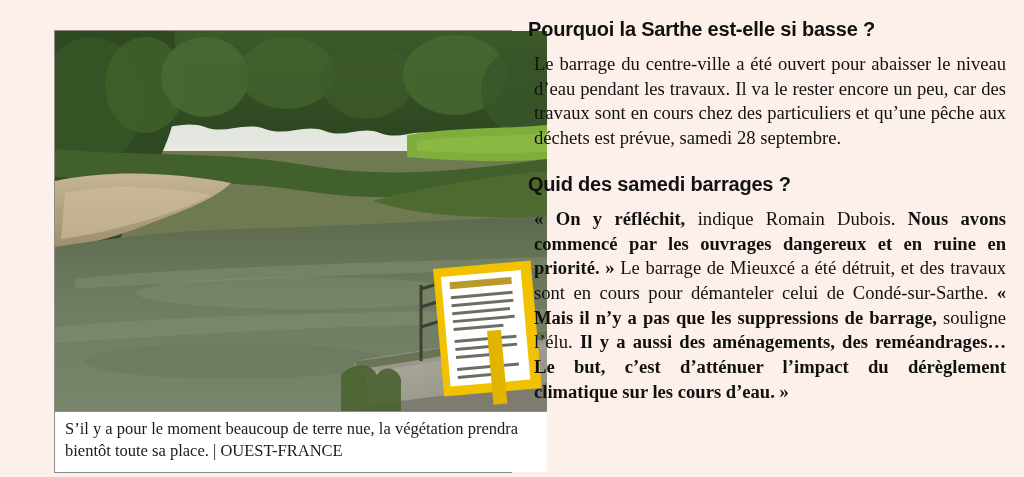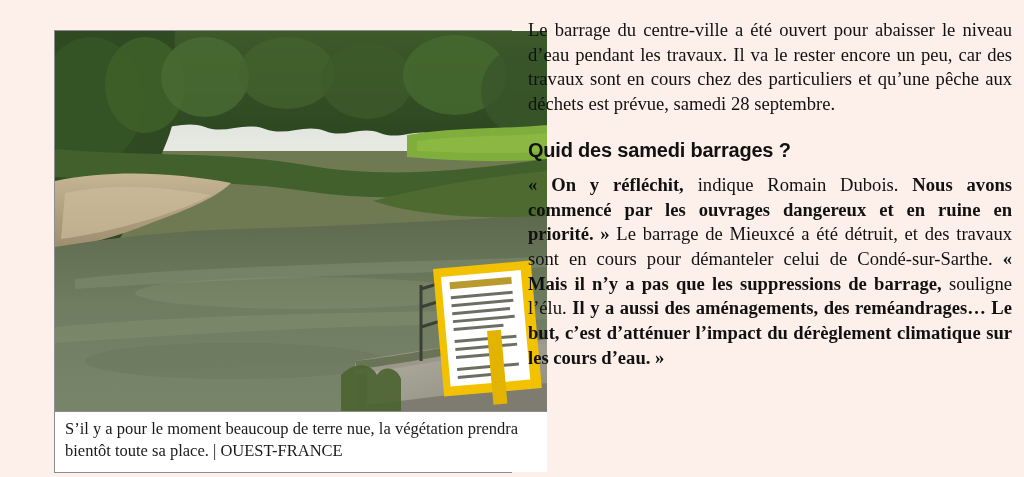--- a/index.html
+++ b/index.html
@@ -75,21 +75,21 @@
   }
   .heading.second {
     margin-top: 22px;
   }
   .para {
     font-family: "Liberation Serif", serif;
     font-size: 18.6px;
     line-height: 1.33;
     color: #111111;
     text-align: justify;
-    margin: 0;
+    margin: 6px;
   }
 </style>
 </head>
 <body>
 
 <div class="page">
 
   <figure class="figure">
     <div class="photo">
       <svg width="492" height="380" viewBox="0 0 492 380" xmlns="http://www.w3.org/2000/svg" role="img">
@@ -190,20 +190,21 @@
         </g>
 
         <path d="M286,344 C300,330 316,332 322,344 C328,334 342,336 346,348 L346,380 L286,380 Z" fill="#4b6330" opacity="0.9"></path>
       </svg>
     </div>
     <figcaption class="caption">S’il y a pour le moment beaucoup de terre nue, la végétation prendra bientôt toute sa place. | OUEST-FRANCE</figcaption>
   </figure>
 
   <div class="article">
 
+    <h2 class="heading">Pourquoi la Sarthe est-elle si basse ?</h2>
 
     <p class="para">Le barrage du centre-ville a été ouvert pour abaisser le niveau d’eau pendant les travaux. Il va le rester encore un peu, car des travaux sont en cours chez des particuliers et qu’une pêche aux déchets est prévue, samedi 28 septembre.</p>
 
     <h2 class="heading second">Quid des samedi barrages ?</h2>
 
     <p class="para">
       <span style="font-weight:bold">« On y réfléchit,</span><span> indique Romain Dubois.</span><span style="font-weight:bold"> Nous avons commencé par les ouvrages dangereux et en ruine en priorité. »</span><span> Le barrage de Mieuxcé a été détruit, et des travaux sont en cours pour démanteler celui de Condé-sur-Sarthe.</span><span style="font-weight:bold"> « Mais il n’y a pas que les suppressions de barrage,</span><span> souligne l’élu.</span><span style="font-weight:bold"> Il y a aussi des aménagements, des reméandrages… Le but, c’est d’atténuer l’impact du dérèglement climatique sur les cours d’eau. »</span>
     </p>
   </div>
 </div>

